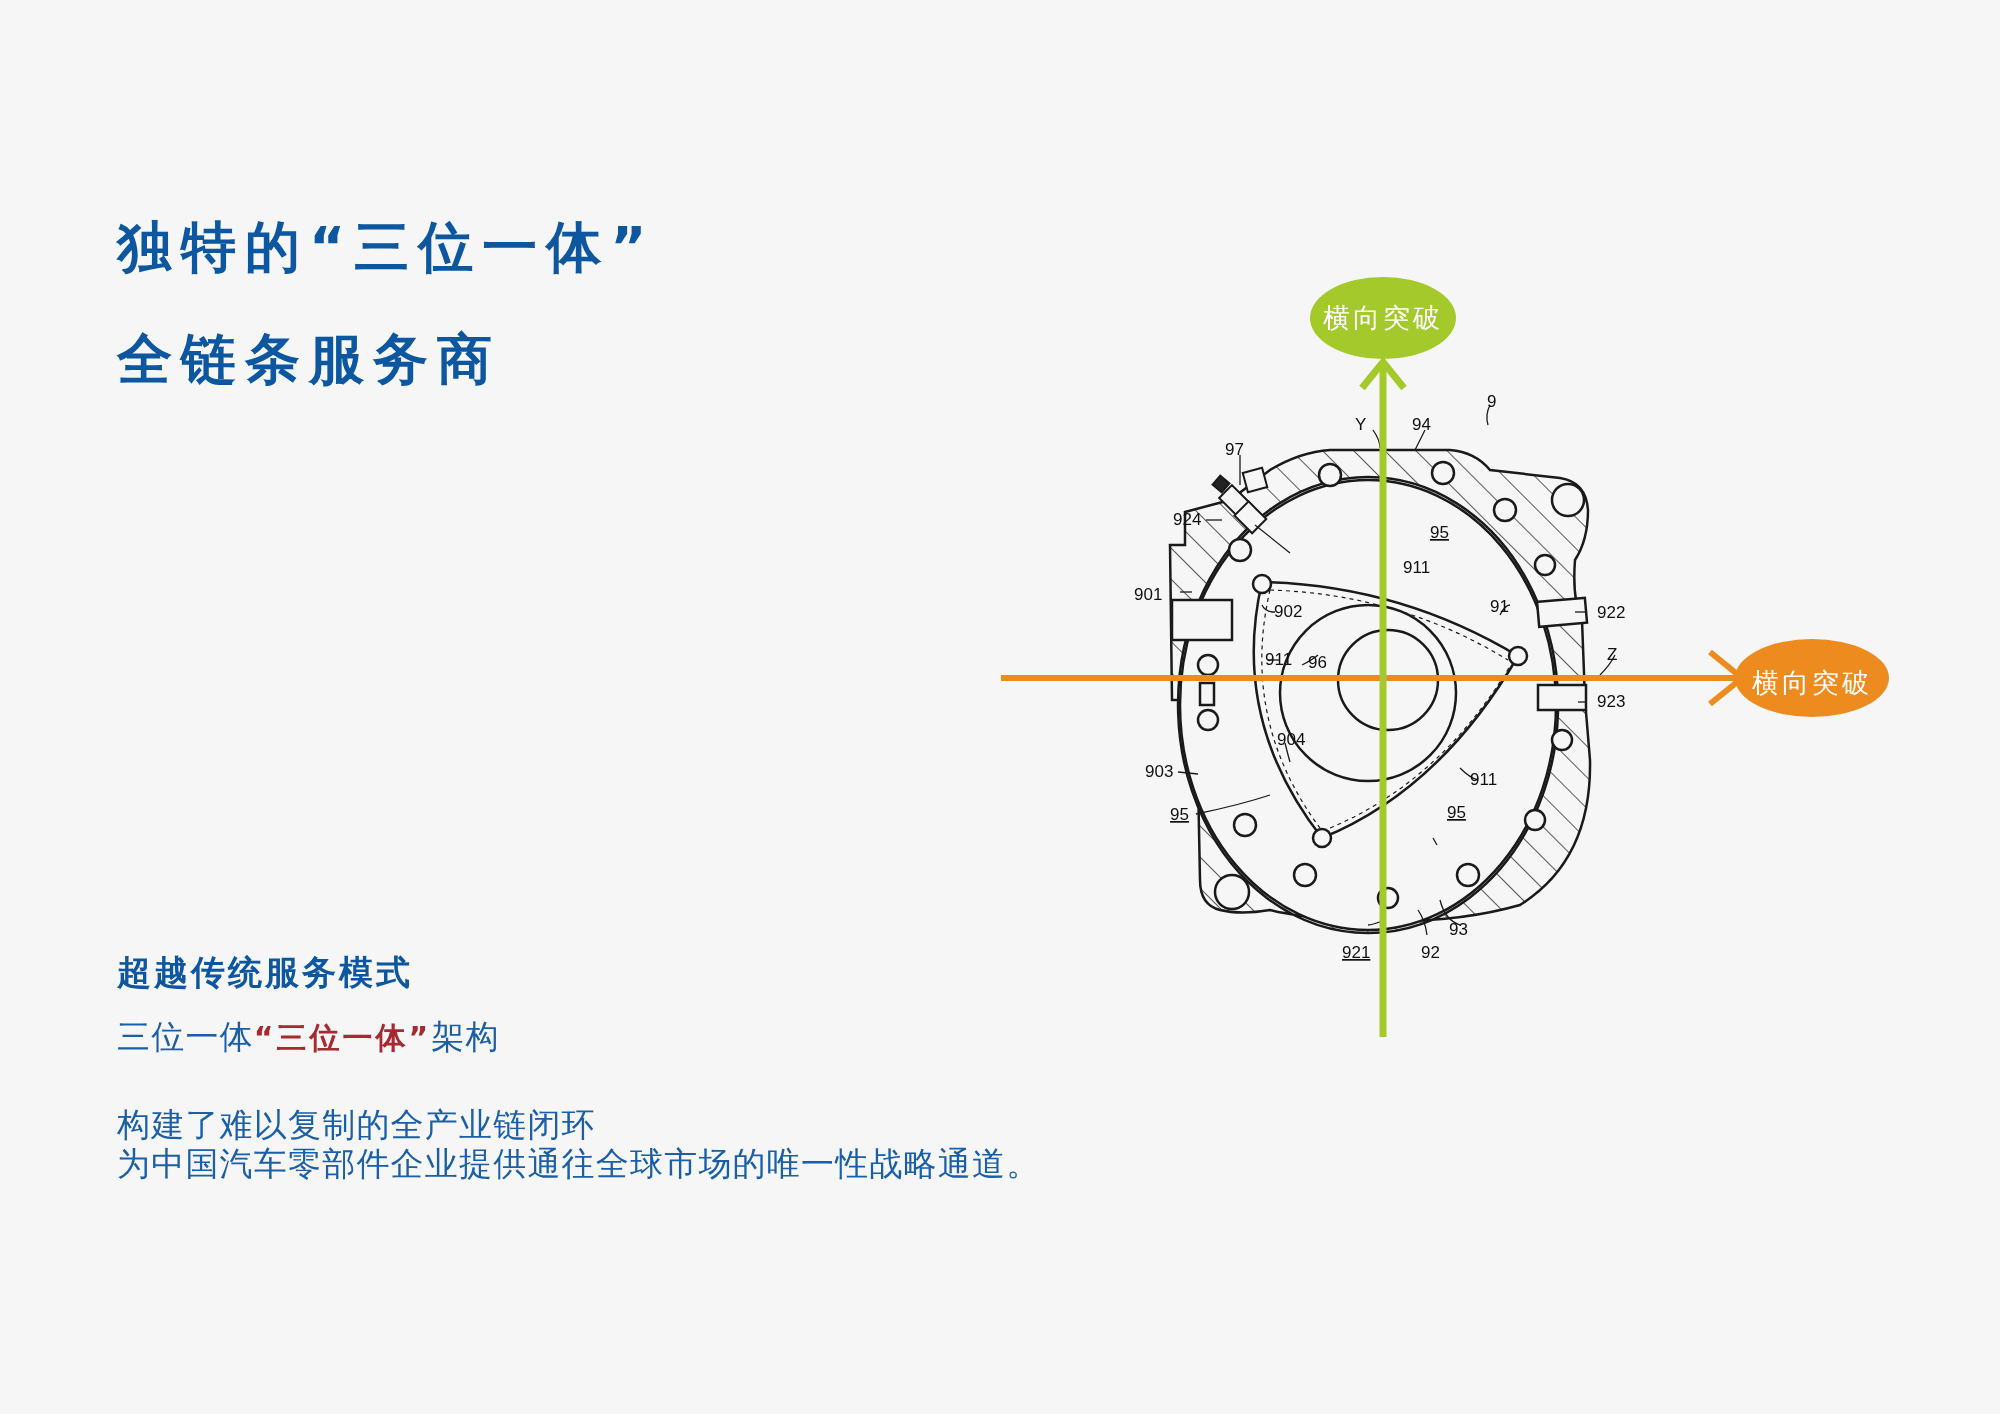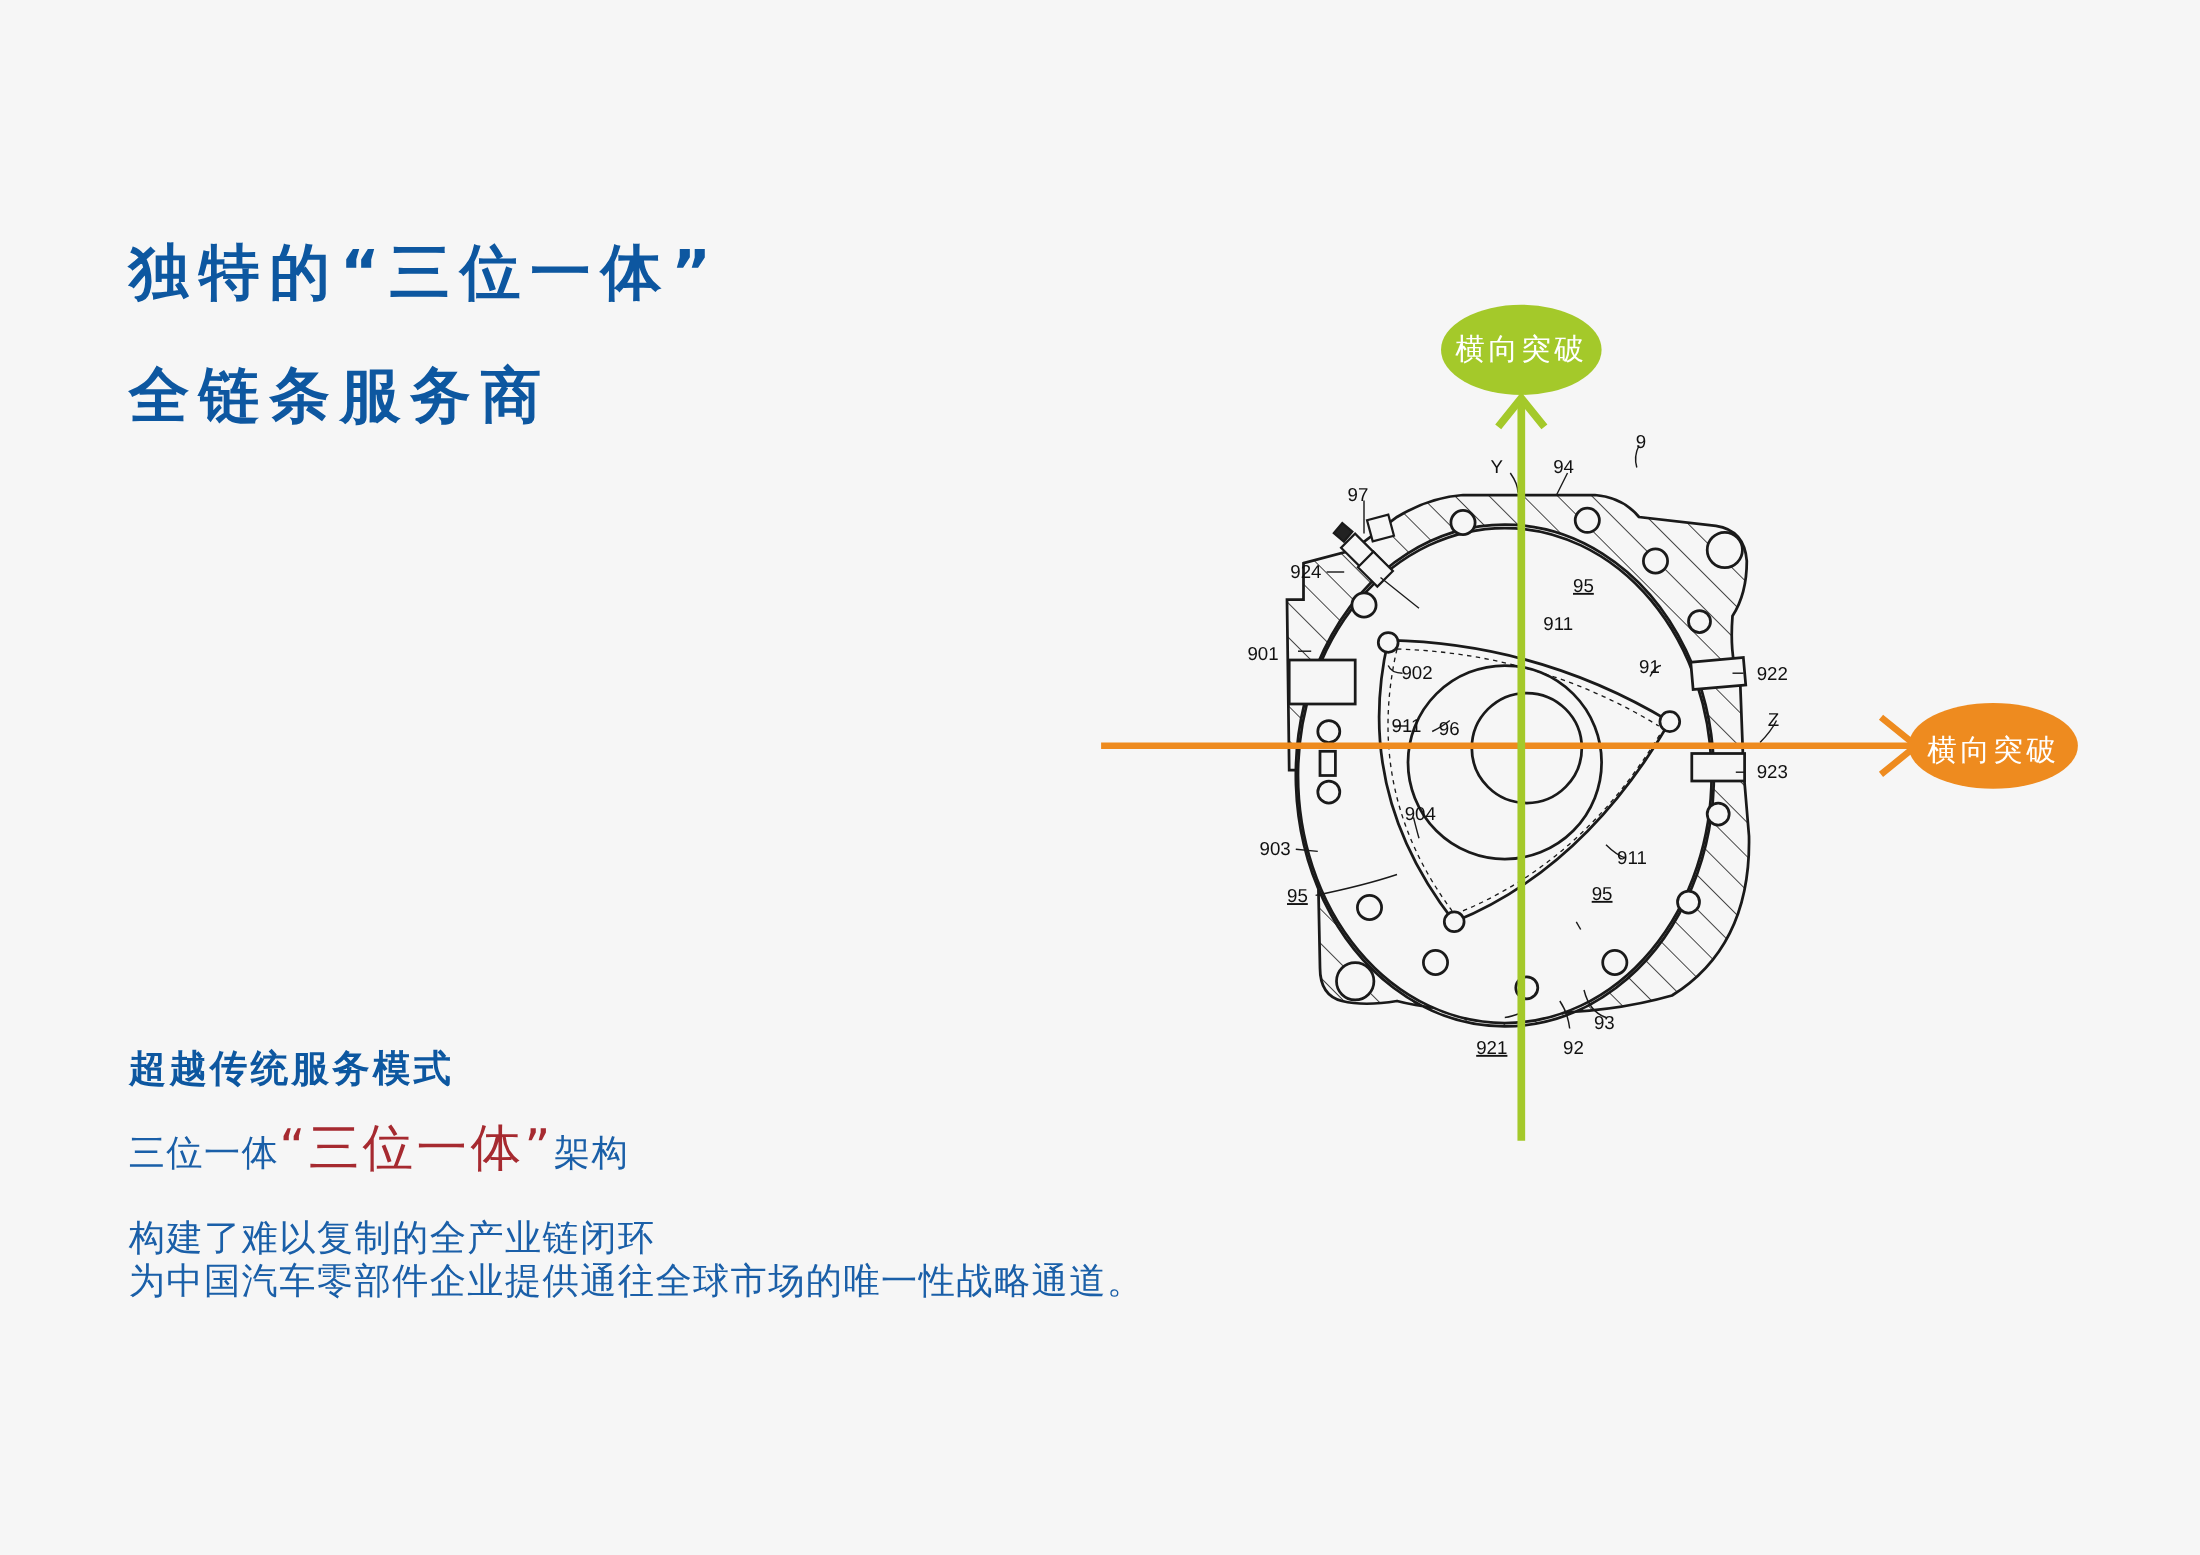--- a/index.html
+++ b/index.html
@@ -19,21 +19,21 @@
     position: absolute; left: 117px; top: 958px; color: #0d57a0;
     font-size: 34px; font-weight: bold; letter-spacing: 3px; line-height: 1; white-space: nowrap; font-family: Liberation Mono, monospace;
   }
   .body-line {
     position: absolute; left: 117px; color: #1a5fa8;
     font-size: 33px; letter-spacing: 1.2px; line-height: 1; white-space: nowrap;
   }
   #line1 { top: 1020px; }
   #line2 { top: 1084px; margin-top: 24px; }
   #line3 { top: 1147px; }
-  .hl { color: #a62a30; font-weight: normal; font-size: 46px; letter-spacing: 3px; }
+  .hl { color: #a62a30; font-weight: bold; font-size: 30px; letter-spacing: 3px; }
   .diagram { position: absolute; left: 0; top: 0; width: 2000px; height: 1414px; }
   .bubble-text {
     position: absolute; color: #ffffff; font-size: 27px; letter-spacing: 3px;
     line-height: 1; white-space: nowrap; text-align: center;
   }
   #bubble-v-text { left: 1311px; top: 304px; width: 144px; }
   #bubble-h-text { left: 1737px; top: 669px; width: 150px; }
 </style>
 </head>
 <body>

